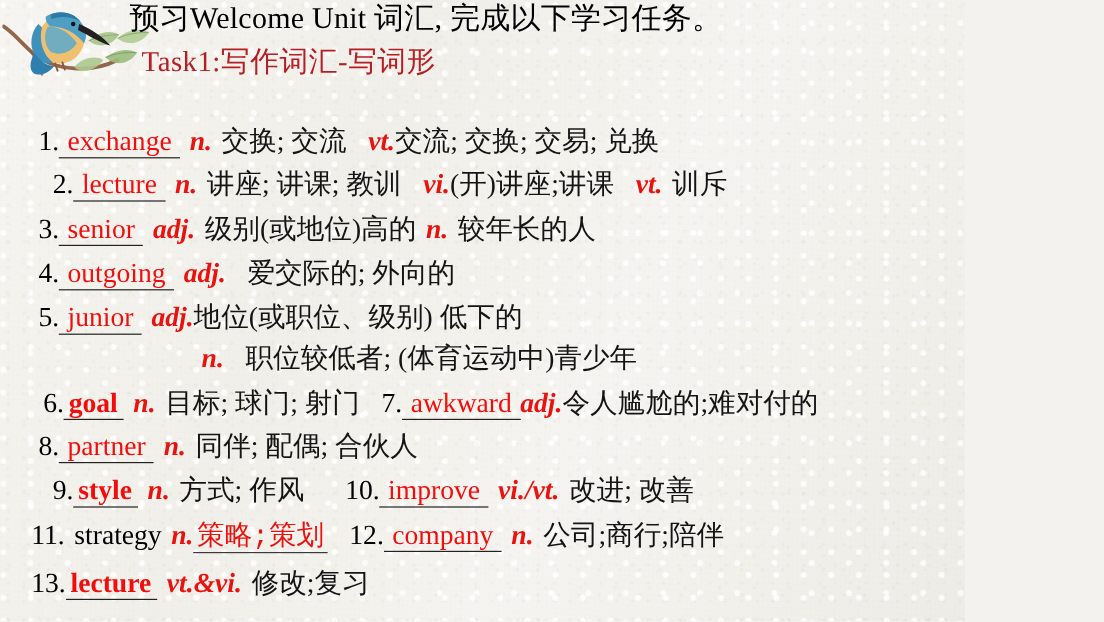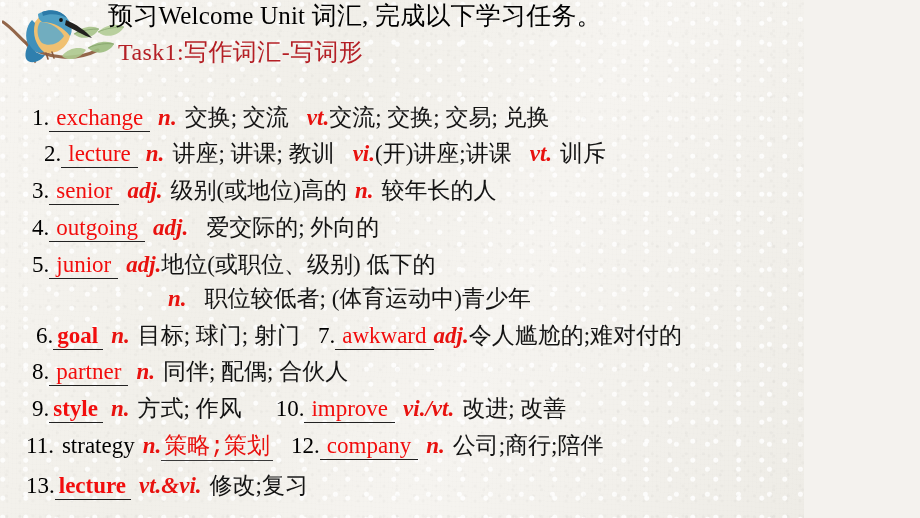--- a/index.html
+++ b/index.html
@@ -217,21 +217,21 @@
     </div>
 
     <div class="line item-line" style="left:36px; top:300px;">
       <span class="num">6.</span><span class="ans tight">goal</span><span class="sp-sm"></span><span class="pos">n.</span><span class="sp-sm"></span><span class="gloss">目标; 球门; 射门</span><span class="sp-md"></span><span class="num">7.</span><span class="ans">awkward</span><span class="pos">adj.</span><span class="gloss">令人尴尬的;难对付的</span>
     </div>
 
     <div class="line item-line" style="left:32px; top:336px;">
       <span class="num">8.</span><span class="ans">partner</span><span class="sp-sm"></span><span class="pos">n.</span><span class="sp-sm"></span><span class="gloss">同伴; 配偶; 合伙人</span>
     </div>
 
-    <div class="line item-line" style="left:32px; top:373px;">
+    <div class="line item-line" style="left:44px; top:373px;">
       <span class="num">9.</span><span class="ans tight">style</span><span class="sp-sm"></span><span class="pos">n.</span><span class="sp-sm"></span><span class="gloss">方式; 作风</span><span class="sp-lg"></span><span class="num">10.</span><span class="ans">improve</span><span class="sp-sm"></span><span class="pos">vi./vt.</span><span class="sp-sm"></span><span class="gloss">改进; 改善</span>
     </div>
 
     <div class="line item-line" style="left:26px; top:410px;">
       <span class="num">11.</span><span class="sp-sm"></span><span class="word">strategy</span><span class="sp-sm"></span><span class="pos">n.</span><span class="ans-cn">策略;策划</span><span class="sp-md"></span><span class="num">12.</span><span class="ans">company</span><span class="sp-sm"></span><span class="pos">n.</span><span class="sp-sm"></span><span class="gloss">公司;商行;陪伴</span>
     </div>
 
     <div class="line item-line" style="left:26px; top:450px;">
       <span class="num">13.</span><span class="ans tight">lecture</span><span class="sp-sm"></span><span class="pos">vt.&amp;vi.</span><span class="sp-sm"></span><span class="gloss">修改;复习</span>
     </div>

